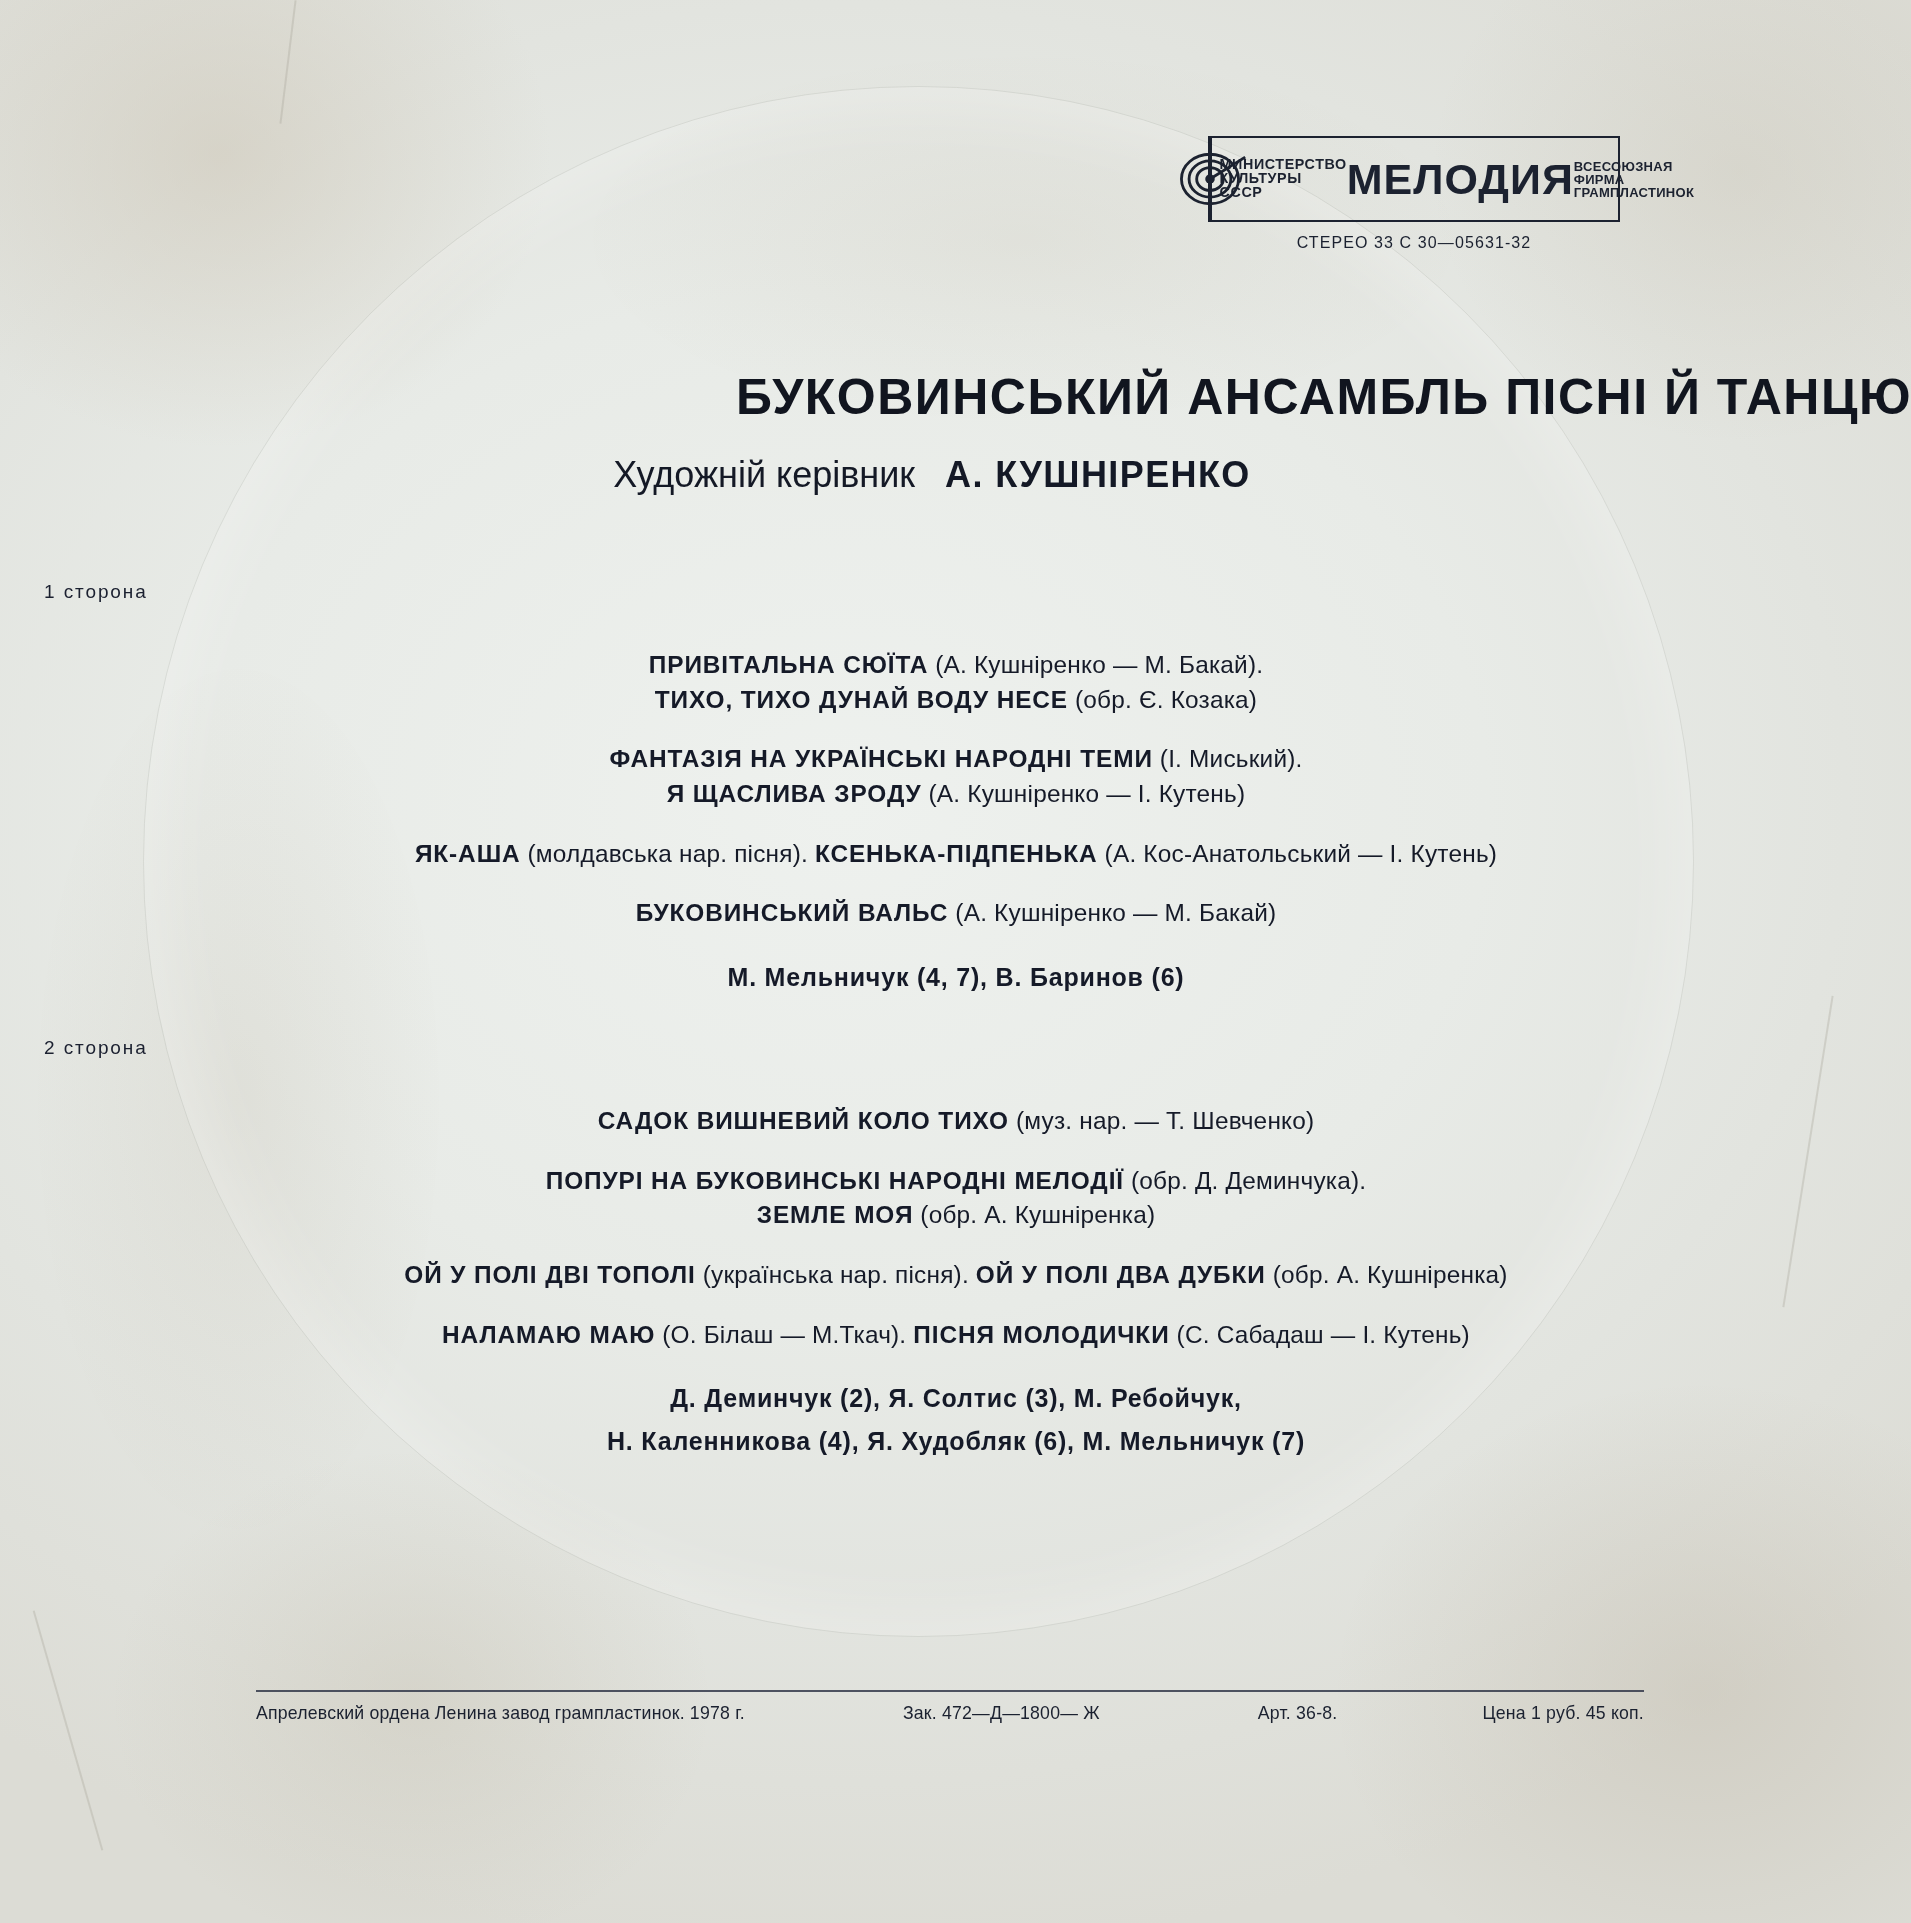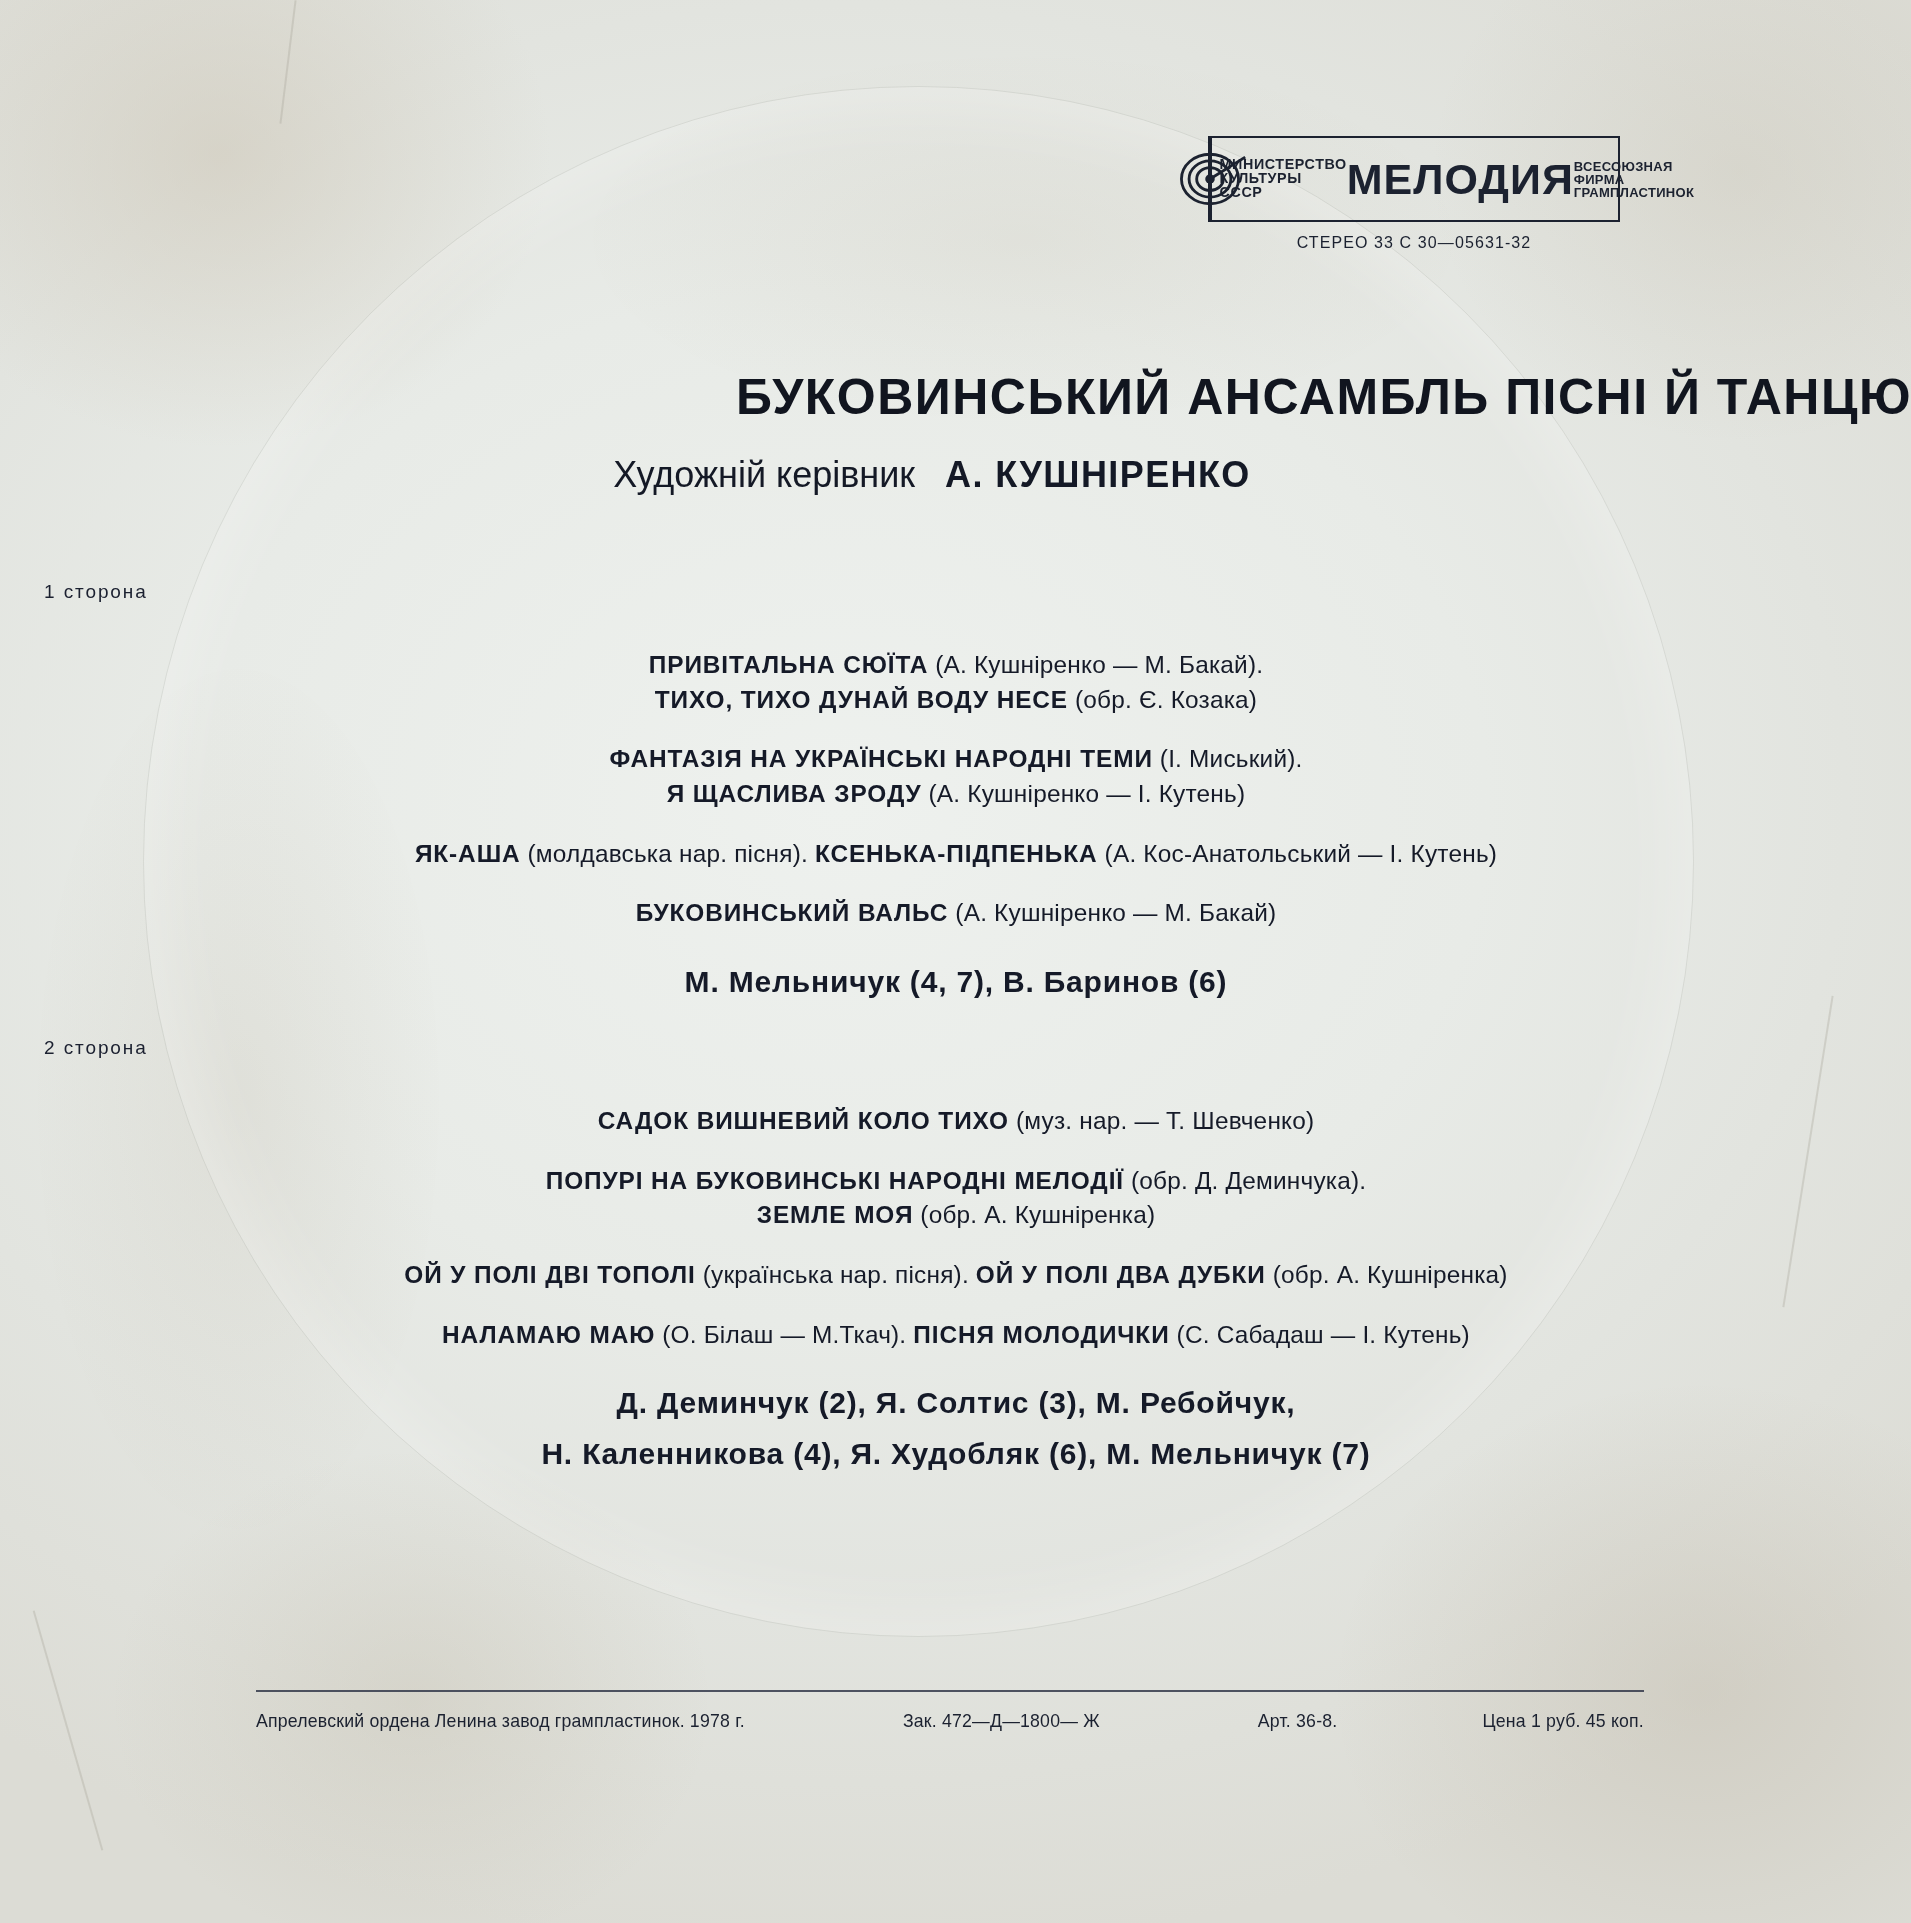--- a/index.html
+++ b/index.html
@@ -172,21 +172,21 @@
     font-size: 24.4px;
     line-height: 1.42;
     color: #151a28;
     margin-bottom: 25px;
   }
   .track .l { display: block; }
   .track b { font-weight: 700; letter-spacing: 0.9px; }
   .track span.n { font-weight: 400; letter-spacing: 0.2px; }
 
   .performers {
-    font-size: 30px;
+    font-size: 25px;
     line-height: 1.7;
     color: #151a28;
     font-weight: 700;
     letter-spacing: 0.8px;
   }
   .performers .reg { font-weight: 700; }
 
   
   .footer-rule {
     position: absolute;
@@ -204,21 +204,21 @@
     width: 1388px;
     display: flex;
     justify-content: space-between;
     align-items: baseline;
     font-size: 17.7px;
     letter-spacing: 0.2px;
     color: #1b2130;
   }
   .footer .f-mid { margin-left: 38px; }
   .footer .f-art { margin-left: 38px; }
-  .footer .f-price { margin-left: 25px; margin-top: 8px; }
+  .footer .f-price { margin-left: 25px; }
 </style>
 </head>
 <body>
 
 <div class="sleeve">
   <div class="stain s1"></div>
   <div class="stain s2"></div>
   <div class="stain s3"></div>
   <div class="stain s4"></div>
   <div class="stain s5"></div>

